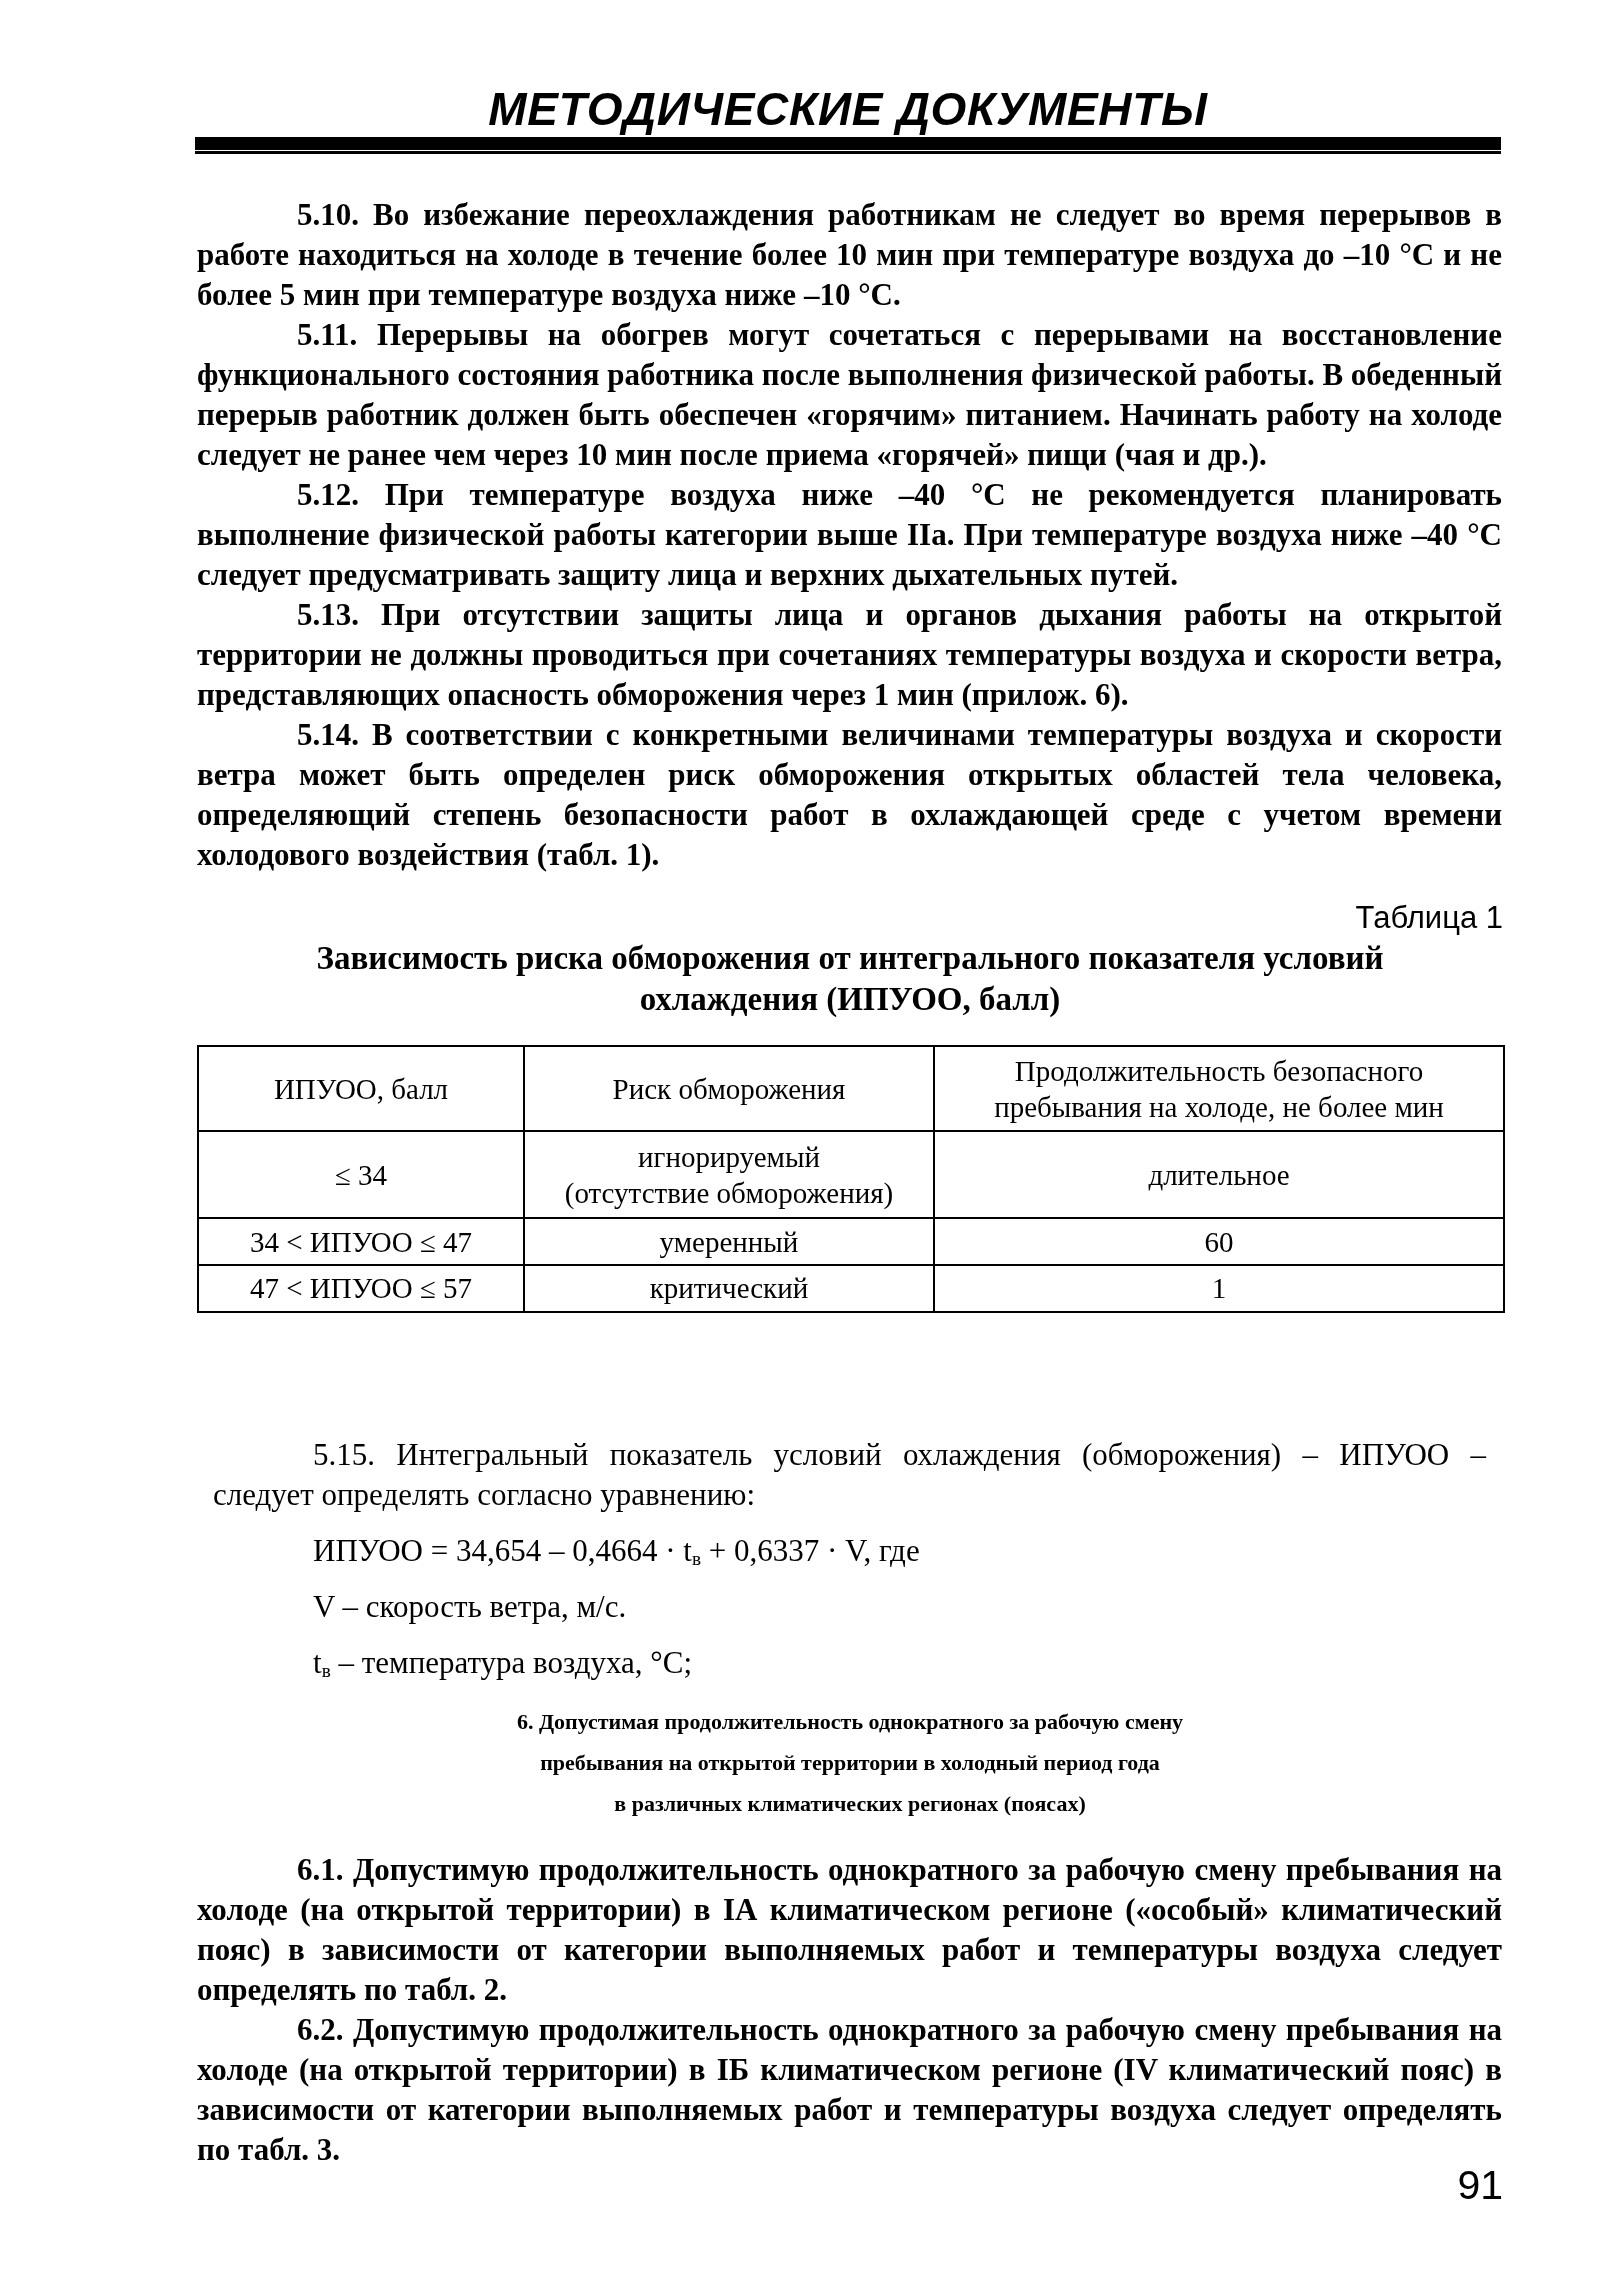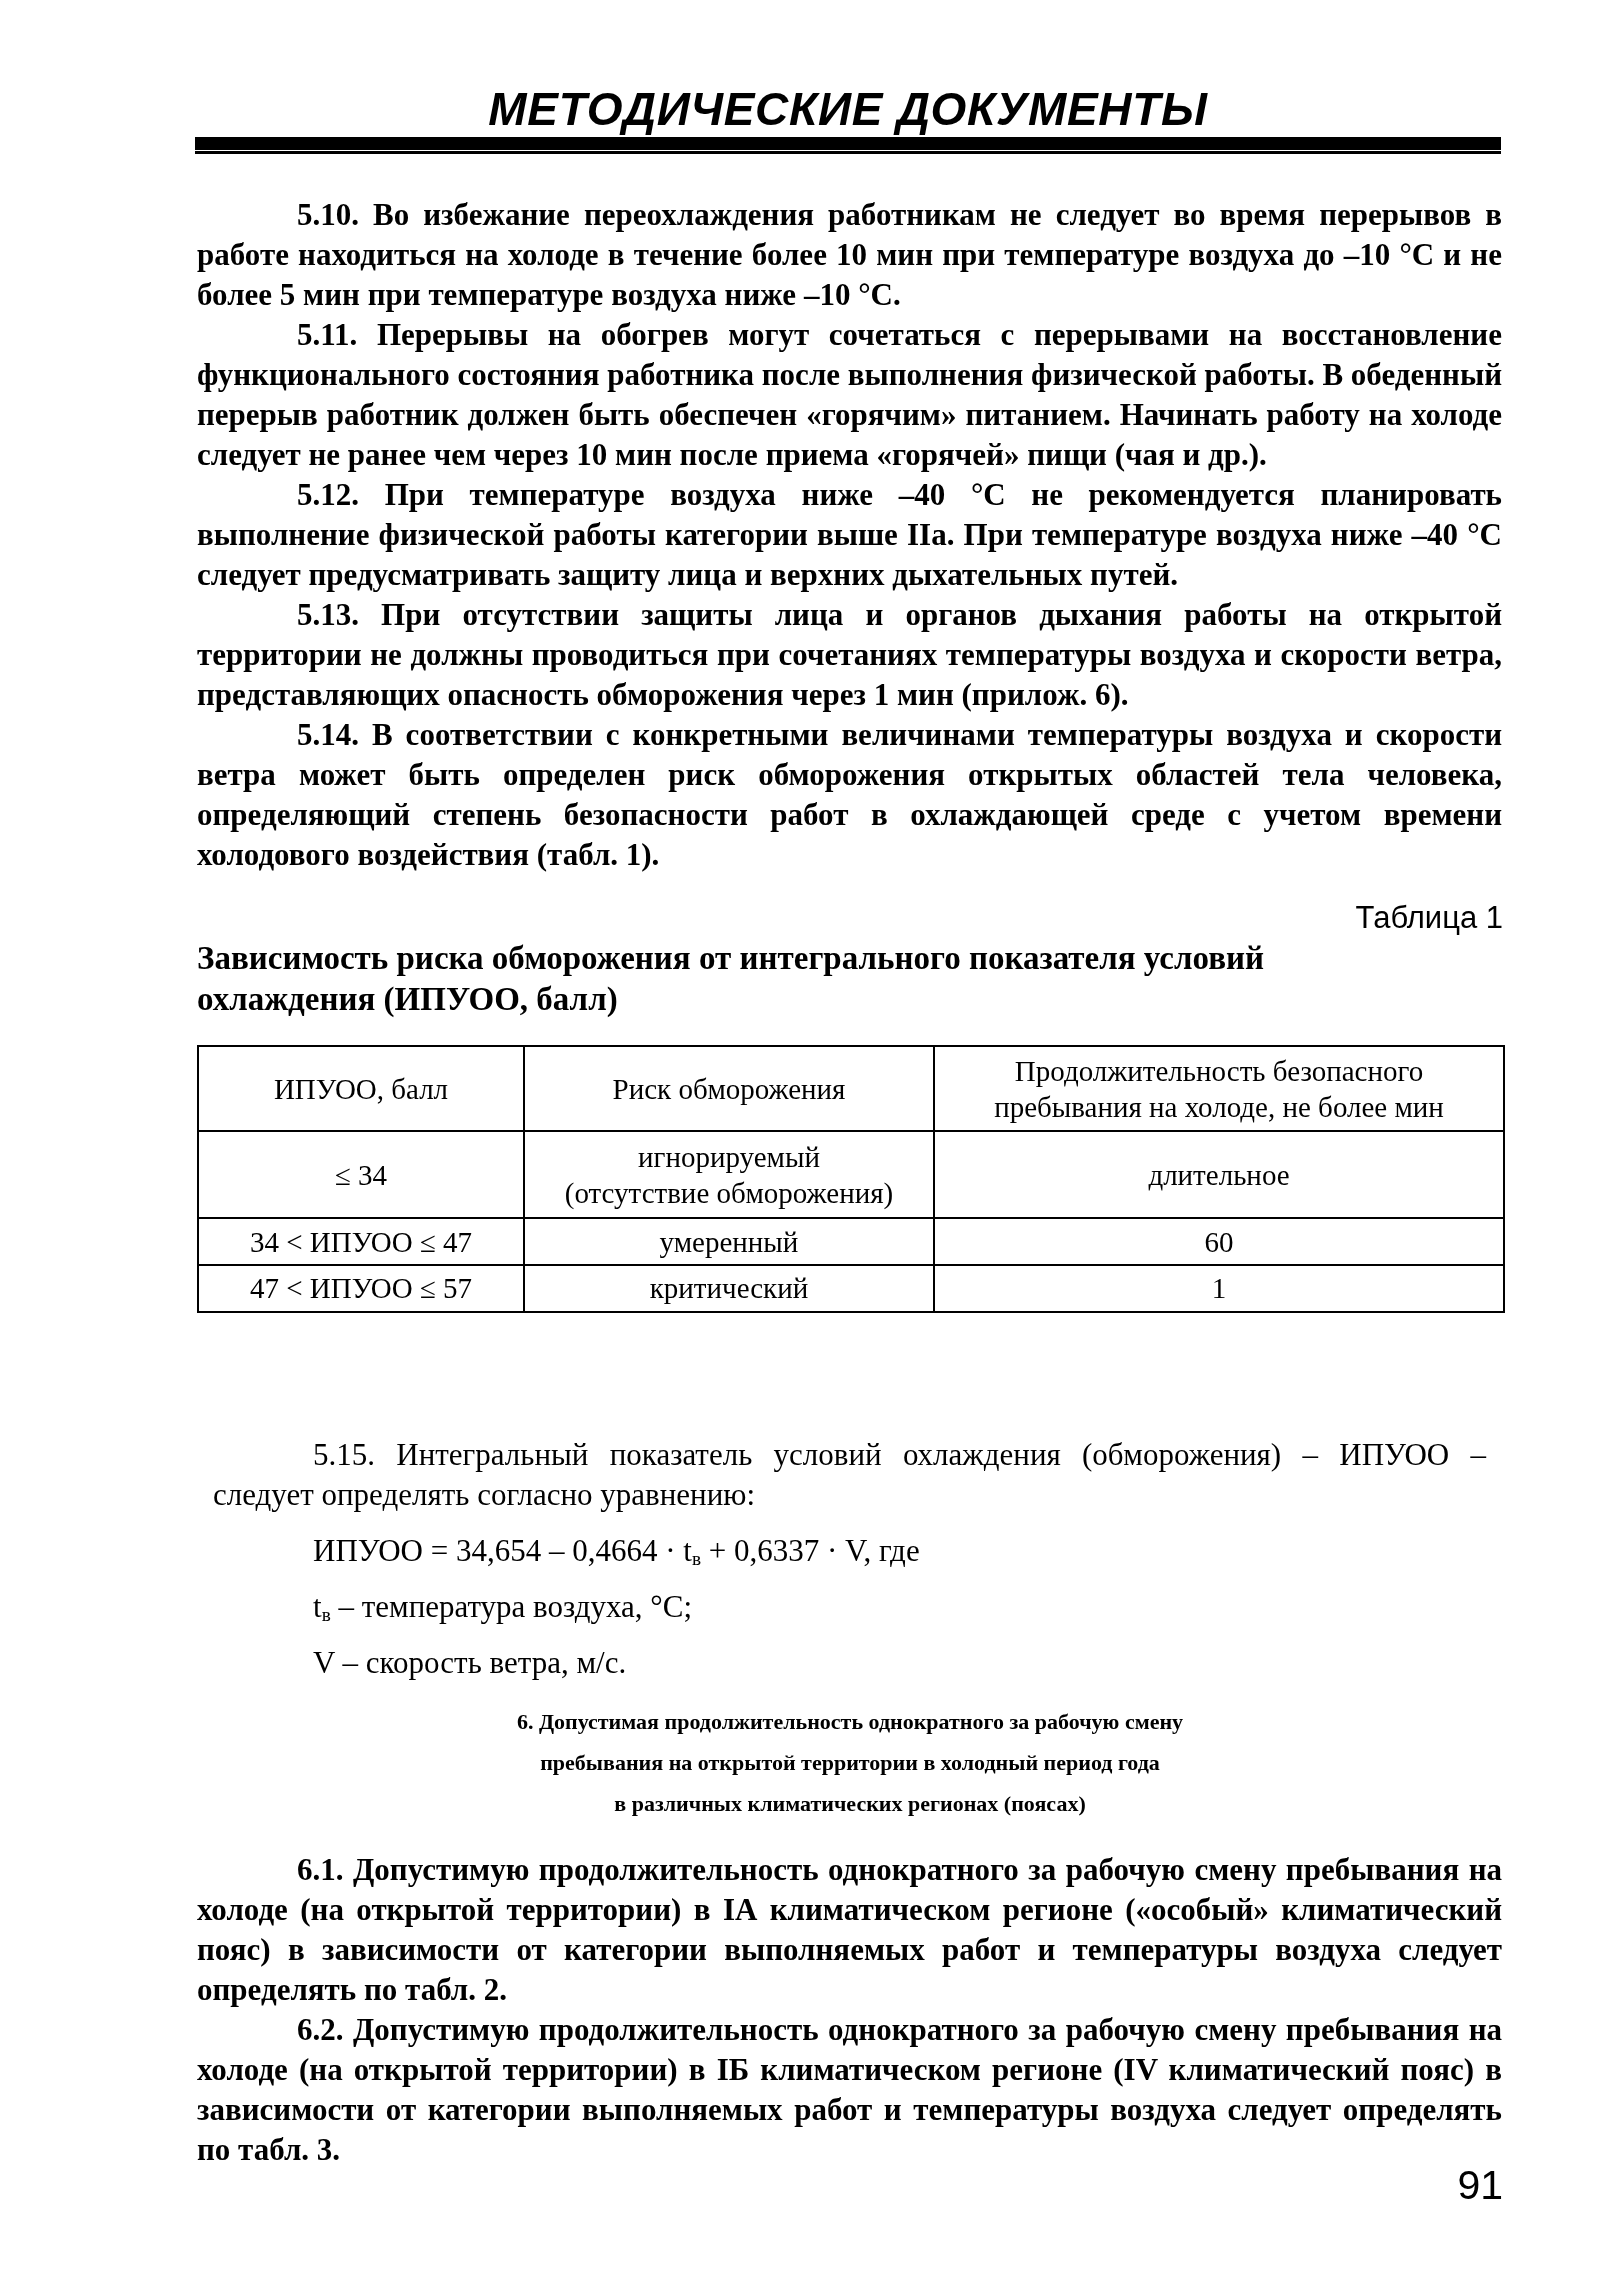--- a/index.html
+++ b/index.html
@@ -25,21 +25,21 @@
   .body-text p { margin: 0; text-indent: 100px; font-weight: bold; }
 
   .table-caption {
     position: absolute; left: 197px; width: 1306px; top: 898px;
     text-align: right;
     font-family: "Liberation Sans", "DejaVu Sans", sans-serif;
     font-size: 31px; line-height: 40px;
   }
   .table-title {
     position: absolute; left: 197px; width: 1306px; top: 938px;
-    text-align: left;
+    text-align: center;
     font-family: "Liberation Serif", "DejaVu Serif", serif;
     font-weight: bold; font-size: 33px; line-height: 41px;
   }
 
   table.risk {
     position: absolute; left: 197px; top: 1045px; width: 1306px;
     border-collapse: collapse;
     font-family: "Liberation Serif", "DejaVu Serif", serif;
     font-size: 29px; line-height: 36px;
     table-layout: fixed;
@@ -132,22 +132,22 @@
         <td>47 &lt; ИПУОО ≤ 57</td>
         <td>критический</td>
         <td>1</td>
       </tr>
     </tbody>
   </table>
 
   <div class="formula-block">
     <p class="first">5.15. Интегральный показатель условий охлаждения (обморожения) – ИПУОО – следует определять согласно уравнению:</p>
     <p class="ind"><span>ИПУОО = 34,654 – 0,4664 · t</span><sub>в</sub><span> + 0,6337 · V, где</span></p>
+    <p class="ind">V – скорость ветра, м/с.</p>
     <p class="ind"><span>t</span><sub>в</sub><span> – температура воздуха, °С;</span></p>
-    <p class="ind">V – скорость ветра, м/с.</p>
   </div>
 
   <div class="section-heading">
     <div>6. Допустимая продолжительность однократного за рабочую смену</div>
     <div>пребывания на открытой территории в холодный период года</div>
     <div>в различных климатических регионах (поясах)</div>
   </div>
 
   <div class="body-text" style="top:1850px;">
     <p>6.1. Допустимую продолжительность однократного за рабочую смену пребывания на холоде (на открытой территории) в IА климатическом регионе («особый» климатический пояс) в зависимости от категории выполняемых работ и температуры воздуха следует определять по табл. 2.</p>

